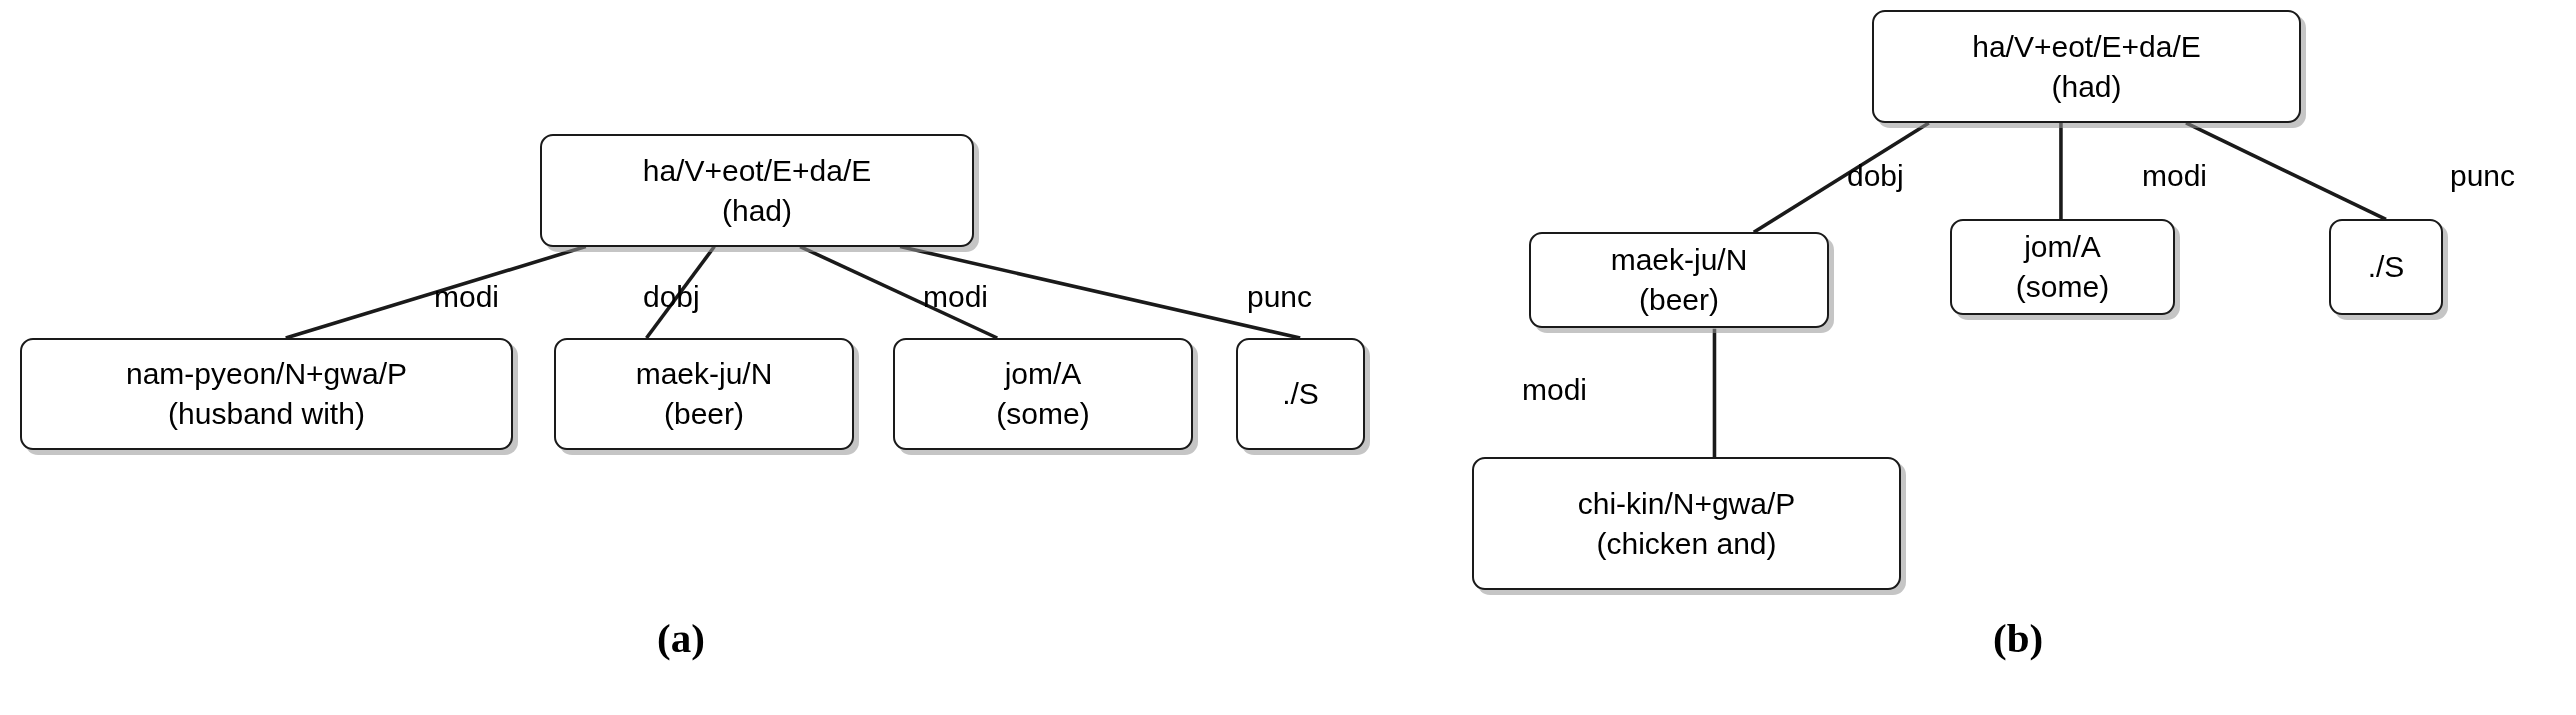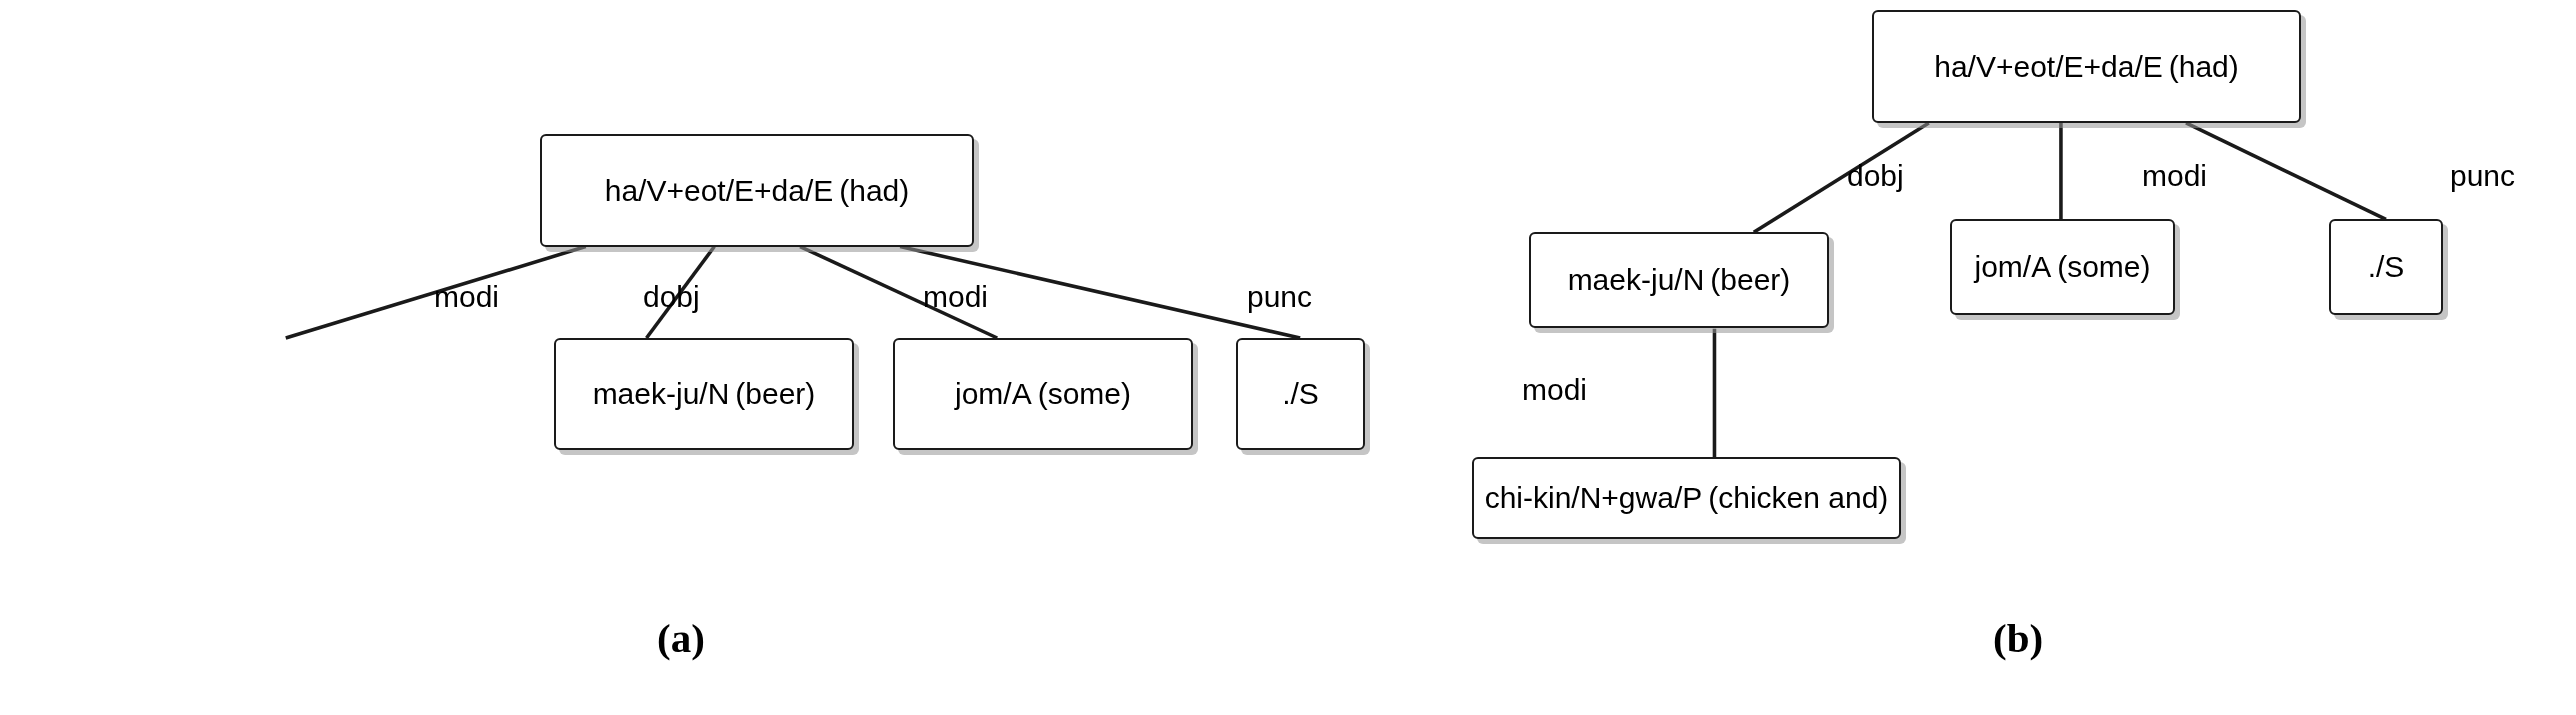--- a/index.html
+++ b/index.html
@@ -21,24 +21,24 @@
     top: 0;
     width: 2576px;
     height: 716px;
     pointer-events: none;
   }
   .node {
     position: absolute;
     box-sizing: border-box;
     background: #ffffff;
     border: 2.1px solid #1a1a1a;
-    border-radius: 6px;
+    border-radius: 13px;
     box-shadow: 5px 5px 0 0 rgba(150,150,150,0.55);
     display: flex;
-    flex-direction: row;
+    flex-direction: column;
     align-items: center;
     justify-content: center;
     line-height: 1.12;
     color: #000000;
     font-size: 30px;
     text-align: center;
     white-space: nowrap;
     z-index: 3;
     gap: 6px;
   }
@@ -77,20 +77,24 @@
     <line x1="2885" y1="172" x2="2885" y2="307" stroke="#1a1a1a" stroke-width="5"></line>
     <line x1="3060" y1="172" x2="3340" y2="307" stroke="#1a1a1a" stroke-width="5"></line>
     <line x1="2400" y1="460" x2="2400" y2="640" stroke="#1a1a1a" stroke-width="5"></line>
   </svg>
 
   <div class="node" style="left:540px; top:134px; width:434px; height:113px;">
     <span class="ln1">ha/V+eot/E+da/E</span>
     <span class="ln2">(had)</span>
   </div>
 
+  <div class="node" style="left:20px; top:338px; width:493px; height:112px;">
+    <span class="ln1">nam-pyeon/N+gwa/P</span>
+    <span class="ln2">(husband with)</span>
+  </div>
 
   <div class="node" style="left:554px; top:338px; width:300px; height:112px;">
     <span class="ln1">maek-ju/N</span>
     <span class="ln2">(beer)</span>
   </div>
 
   <div class="node" style="left:893px; top:338px; width:300px; height:112px;">
     <span class="ln1">jom/A</span>
     <span class="ln2">(some)</span>
   </div>
@@ -118,21 +122,21 @@
 
   <div class="node" style="left:1950px; top:219px; width:225px; height:96px;">
     <span class="ln1">jom/A</span>
     <span class="ln2">(some)</span>
   </div>
 
   <div class="node" style="left:2329px; top:219px; width:114px; height:96px;">
     <span class="ln1">./S</span>
   </div>
 
-  <div class="node" style="left:1472px; top:457px; width:429px; height:82px;justify-content:center;">
+  <div class="node" style="left:1472px; top:457px; width:429px; height:133px;justify-content:center;">
     <span class="ln1">chi-kin/N+gwa/P</span>
     <span class="ln2">(chicken and)</span>
   </div>
 
   <div class="edge-label" style="left:1847px; top:159px;">dobj</div>
   <div class="edge-label" style="left:2142px; top:159px;">modi</div>
   <div class="edge-label" style="left:2450px; top:159px;">punc</div>
   <div class="edge-label" style="left:1522px; top:373px;">modi</div>
 
   <div class="caption" style="left:1993px; top:614px;">(b)</div>

